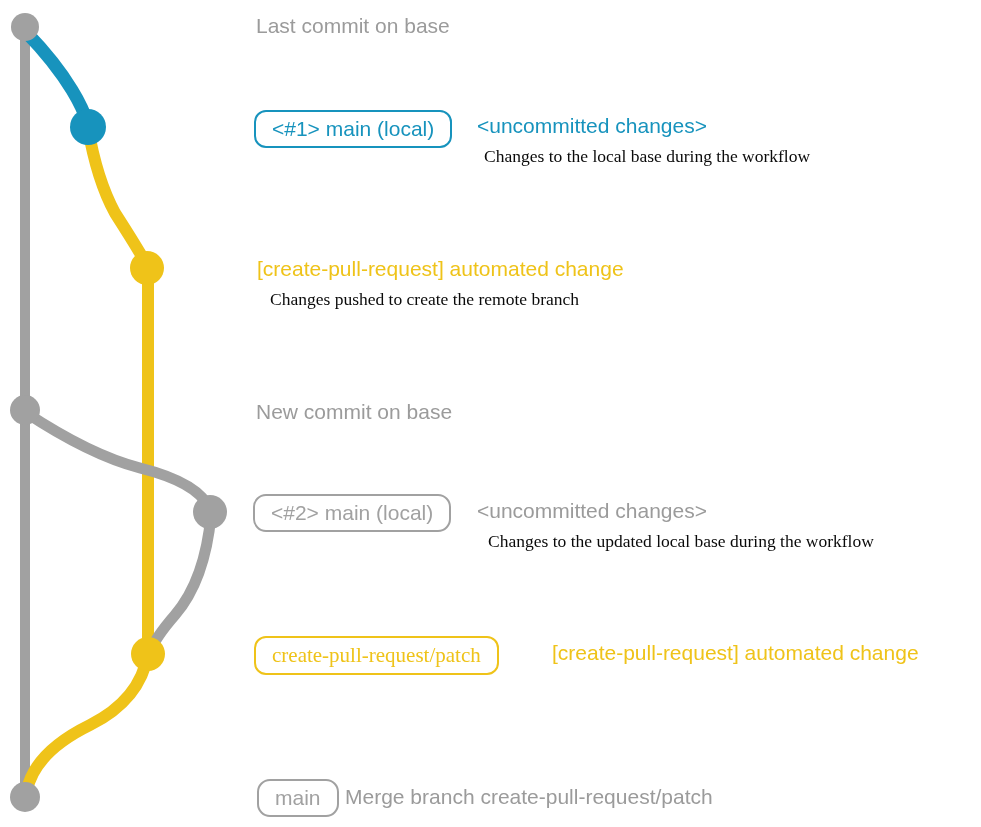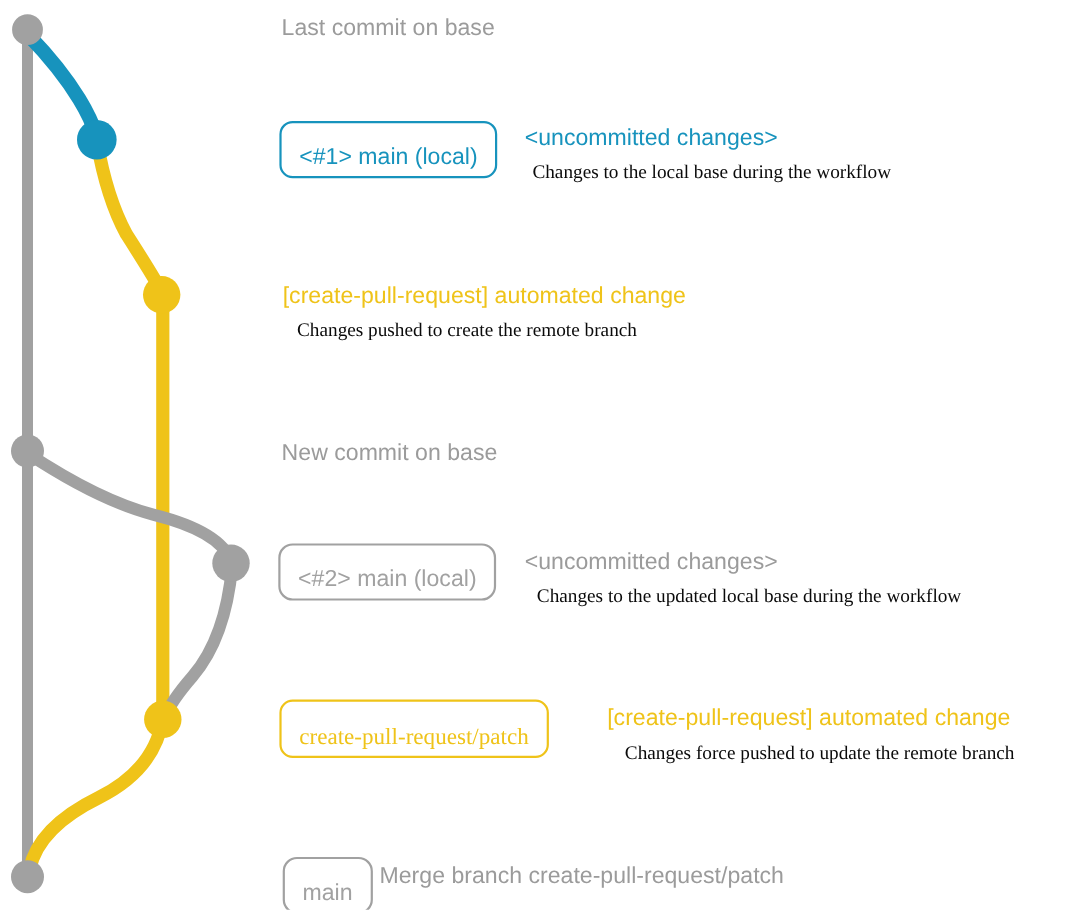--- a/index.html
+++ b/index.html
@@ -39,21 +39,21 @@
     color: var(--text-gray);
   }
   .badge {
     position: absolute;
     display: inline-flex;
     align-items: center;
     justify-content: center;
     white-space: nowrap;
     border: 2px solid;
     border-radius: 12px;
-    padding: 19px 16px 5px 16px;
+    padding: 5px 16px 5px 16px;
     font-size: 21px;
     background: var(--bg);
   }
   .badge.blue  { color: var(--blue);  border-color: var(--blue); }
   .badge.gray  { color: var(--gray);  border-color: var(--gray); border-radius: 13px; }
   .badge.yellow{ color: var(--yellow);border-color: var(--yellow); font-family: Liberation Serif, serif; }
   .msg {
     font-size: 21px;
   }
   .msg.blue   { color: var(--blue); }
@@ -110,18 +110,17 @@
   <div class="label title-gray" style="left:256px; top:400px;">New commit on base</div>
 
   <div class="label note" style="left:270px; top:289px;">Changes pushed to create the remote branch</div>
 
   <div class="badge gray" style="left:253px; top:494px;">&lt;#2&gt; main (local)</div>
   <div class="label msg gray" style="left:477px; top:499px;">&lt;uncommitted changes&gt;</div>
   <div class="label note" style="left:488px; top:531px;">Changes to the updated local base during the workflow</div>
 
   <div class="badge yellow" style="left:254px; top:636px;">create-pull-request/patch</div>
   <div class="label msg yellow" style="left:552px; top:641px;">[create-pull-request] automated change</div>
-  <div class="label note" style="left:568px; top:674px;">Changes force pushed to update the remote branch</div>
 
   <div class="badge gray" style="left:257px; top:779px;">main</div>
   <div class="label msg gray" style="left:345px; top:785px;">Merge branch create-pull-request/patch</div>
 
 </div>
 
 </body></html>

